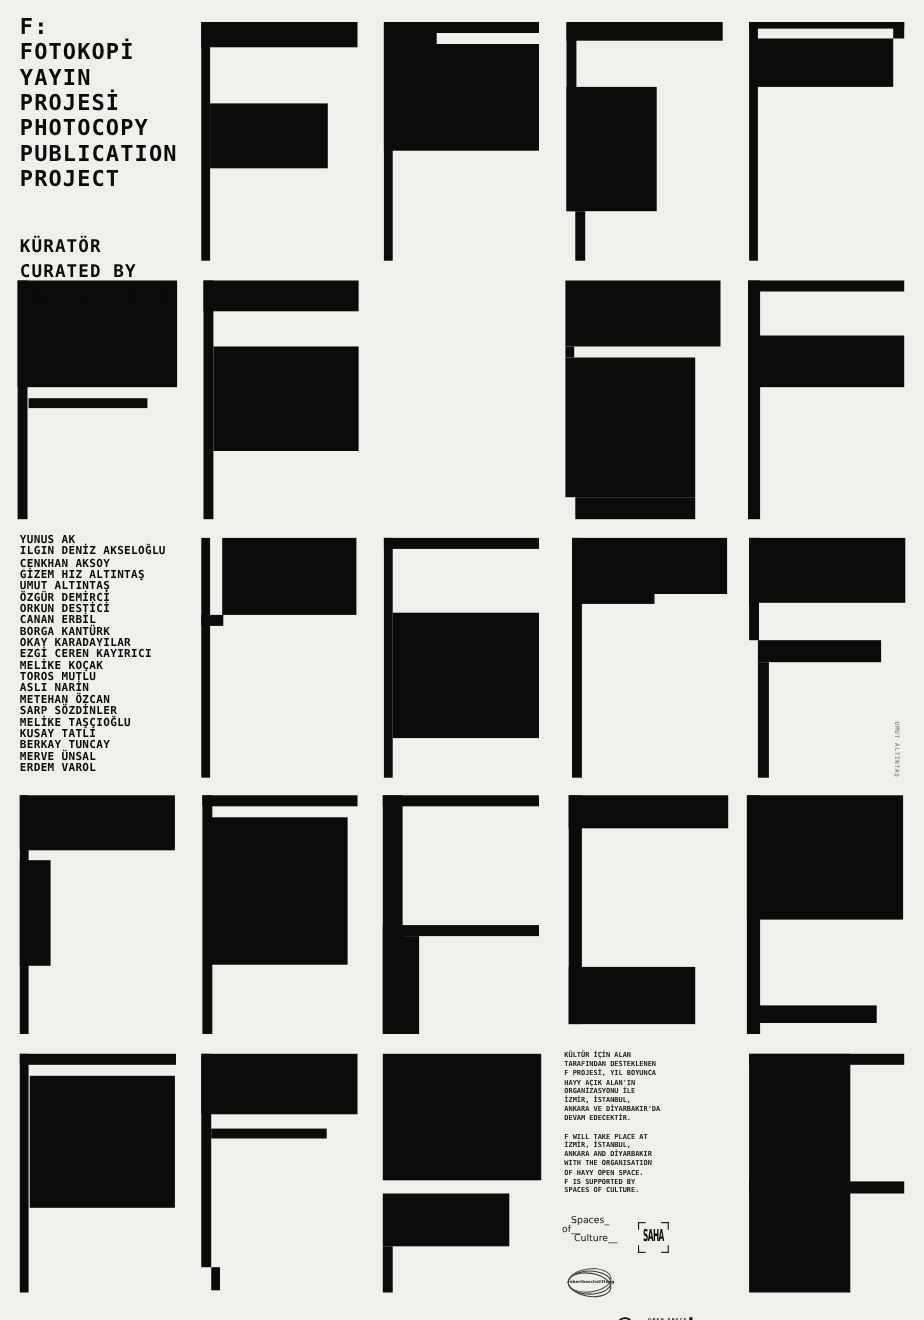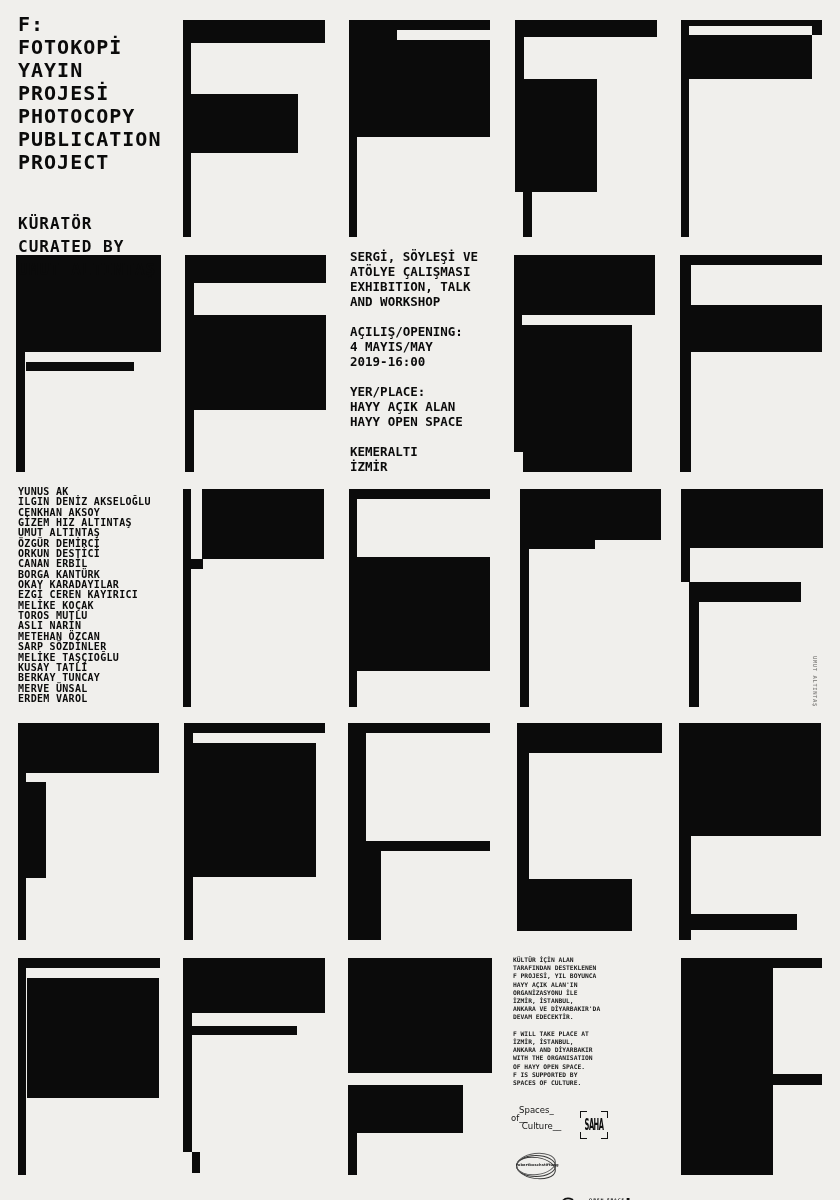--- a/index.html
+++ b/index.html
@@ -169,35 +169,20 @@
 YAYIN
 PROJESİ
 PHOTOCOPY
 PUBLICATION
 PROJECT</div>
 
   <div class="txt curator-block">KÜRATÖR
 CURATED BY
 UMUT ALTINTAŞ</div>
 
-  <div class="txt event-block">SERGİ, SÖYLEŞİ VE
-ATÖLYE ÇALIŞMASI
-EXHIBITION, TALK
-AND WORKSHOP
-
-AÇILIŞ/OPENING:
-4 MAYIS/MAY
-2019-16:00
-
-YER/PLACE:
-HAYY AÇIK ALAN
-HAYY OPEN SPACE
-
-KEMERALTI
-İZMİR</div>
 
   <div class="txt artists-block">YUNUS AK
 ILGIN DENİZ AKSELOĞLU
 CENKHAN AKSOY
 GİZEM HIZ ALTINTAŞ
 UMUT ALTINTAŞ
 ÖZGÜR DEMİRCİ
 ORKUN DESTİCİ
 CANAN ERBİL
 BORGA KANTÜRK

